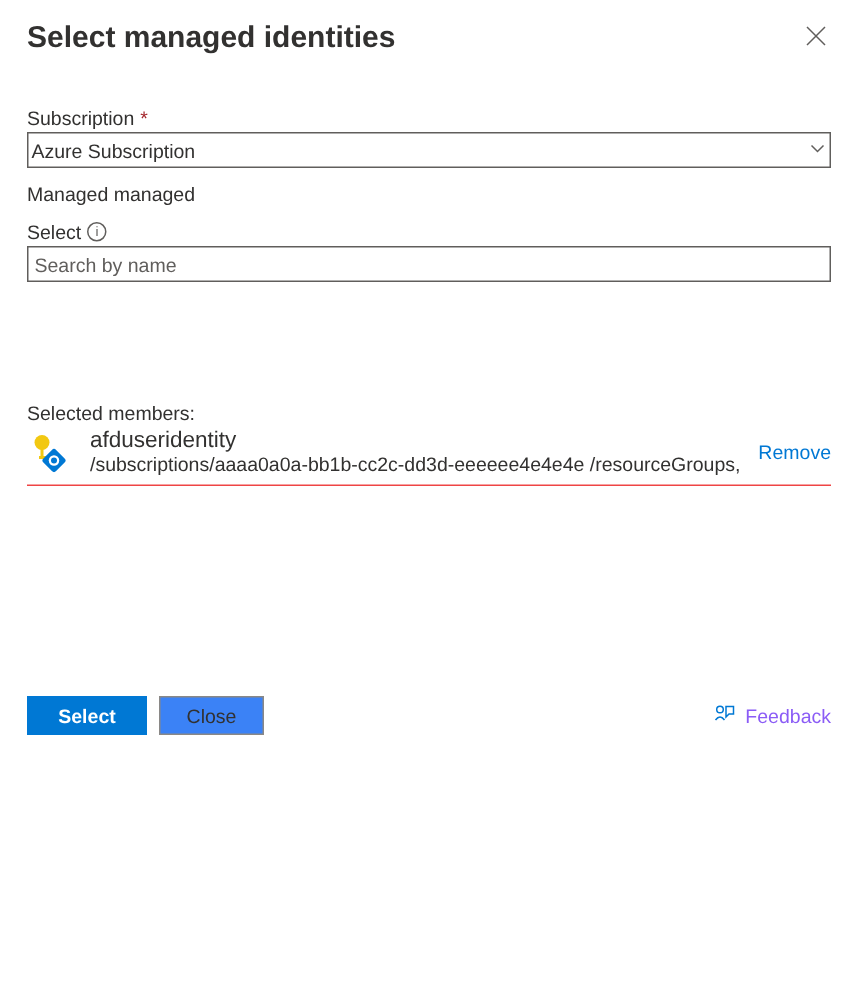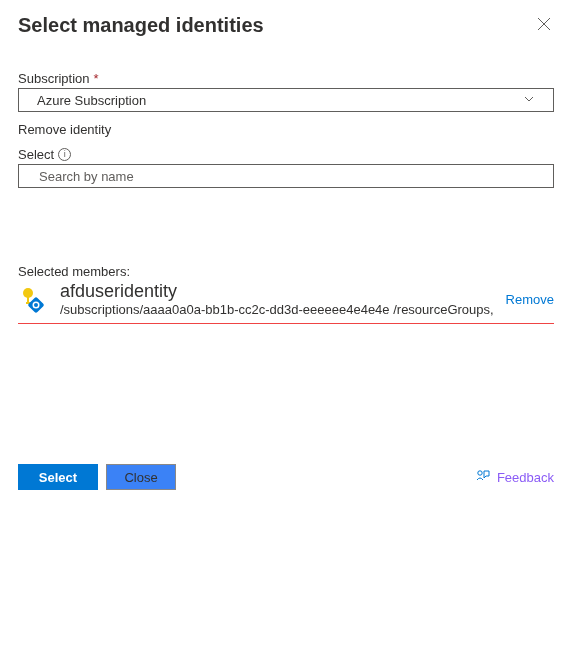--- a/index.html
+++ b/index.html
@@ -48,21 +48,21 @@
     display:inline-flex; align-items:center; justify-content:center;
     width:13px; height:13px; border:1px solid #605e5c; border-radius:50%;
     font-size:9px; color:#605e5c; line-height:1;
   }
   .select-box, .input-box {
     width: 100%;
     height: 24px;
     border: 1px solid #605e5c;
     background: #ffffff;
     display:flex; align-items:center;
-    padding: 0 18px;
+    padding: 0 2px;
     font-size: 13px;
     color:#323130;
     justify-content: space-between;
   }
   .input-box input {
     border:none; outline:none; width:100%; font-size:13px; font-family:inherit;
   }
   .input-box input::placeholder { color:#605e5c; }
   .chev { color:#605e5c; }
 
@@ -75,21 +75,21 @@
   .selected-label { font-size:13px; margin-bottom:2px; }
   .member-row {
     display:flex; align-items:center; gap:6px;
   }
   .identity-icon {
     width:28px; height:28px; flex:0 0 28px;
     display:flex; align-items:center; justify-content:center;
     position:relative;
   }
   .member-text { flex:1 1 auto; min-width:0; }
-  .member-name { font-size:18px; padding-left:8px; }
+  .member-name { font-size:15px; padding-left:8px; }
   .member-path {
     font-size:13px; color:#323130; padding-left:8px;
     white-space:nowrap; overflow:hidden; text-overflow:ellipsis;
   }
   .remove-link {
     color:#0078d4; font-size:13px; cursor:pointer; flex:0 0 auto;
   }
 
   .footer {
     display:flex; align-items:center; justify-content:space-between;
@@ -138,21 +138,21 @@
         <span class="chev">
           <svg width="12" height="12" viewBox="0 0 12 12">
               <path d="M2 4 L6 8 L10 4" stroke="#605e5c" stroke-width="1" fill="none"></path>
             </svg>
         </span>
       </div>
     </div>
 
     <div class="field-group">
       <div class="label-row">
-        <span>Remove identity</span>
+        <span>Managed managed</span>
       </div>
     </div>
 
     <div class="field-group">
       <div class="label-row">
         <span>Select</span>
         <span class="info-icon">i</span>
       </div>
       <div class="input-box">
         <input type="text" placeholder="Search by name" style="">

